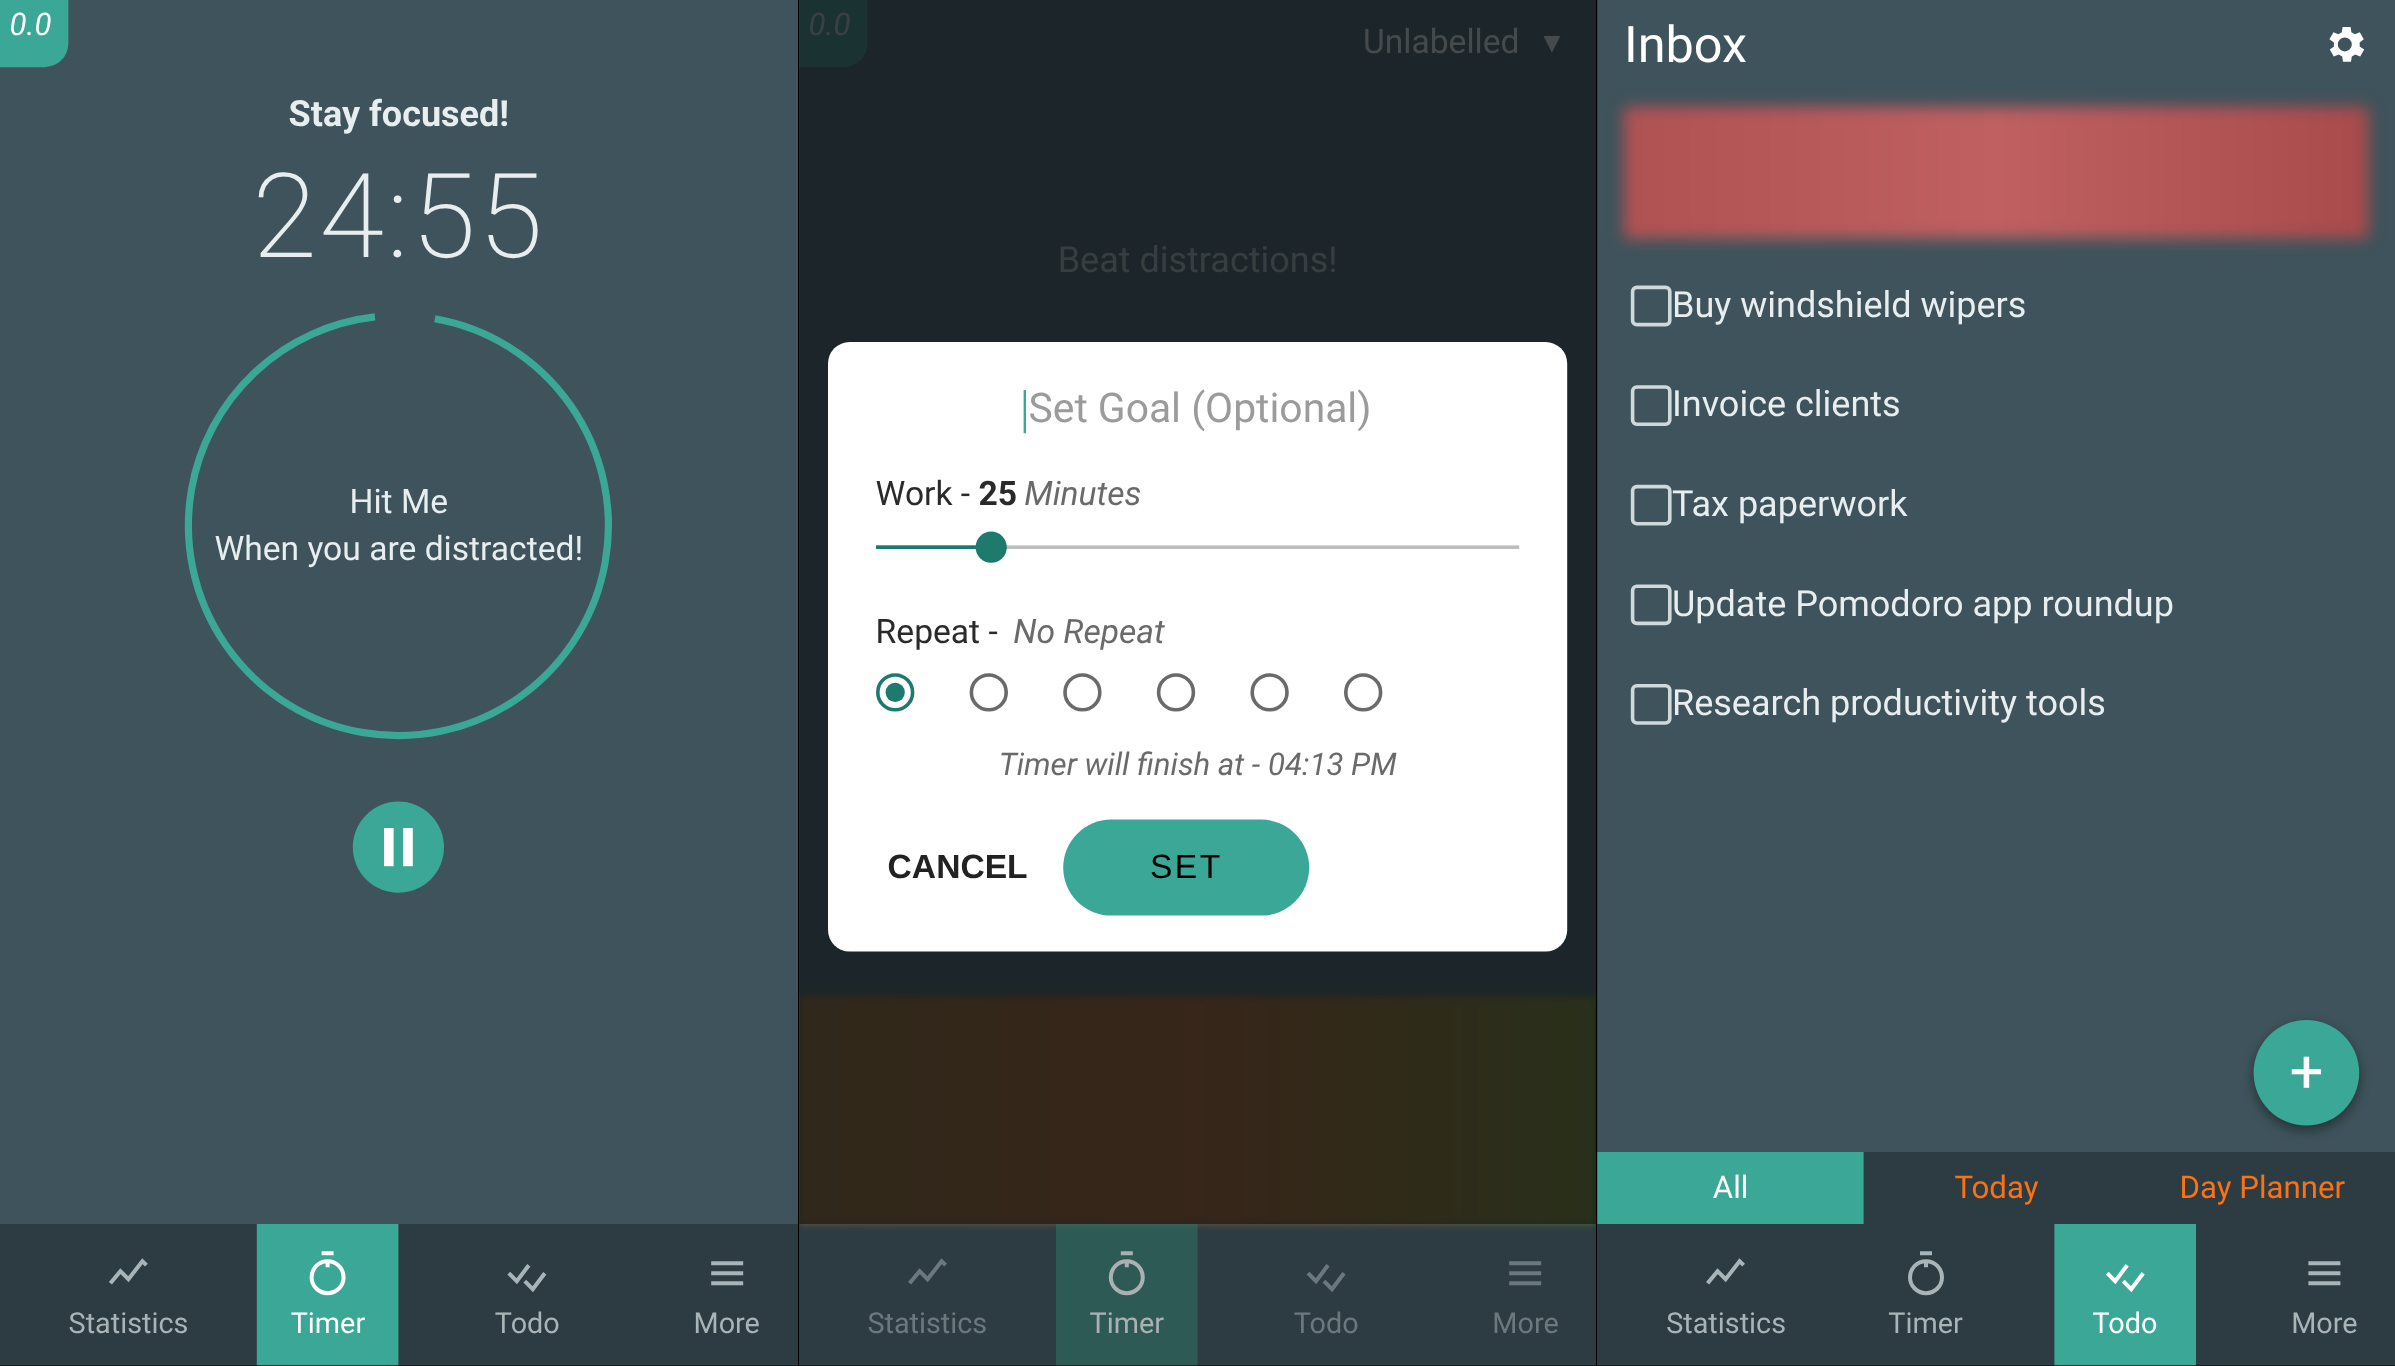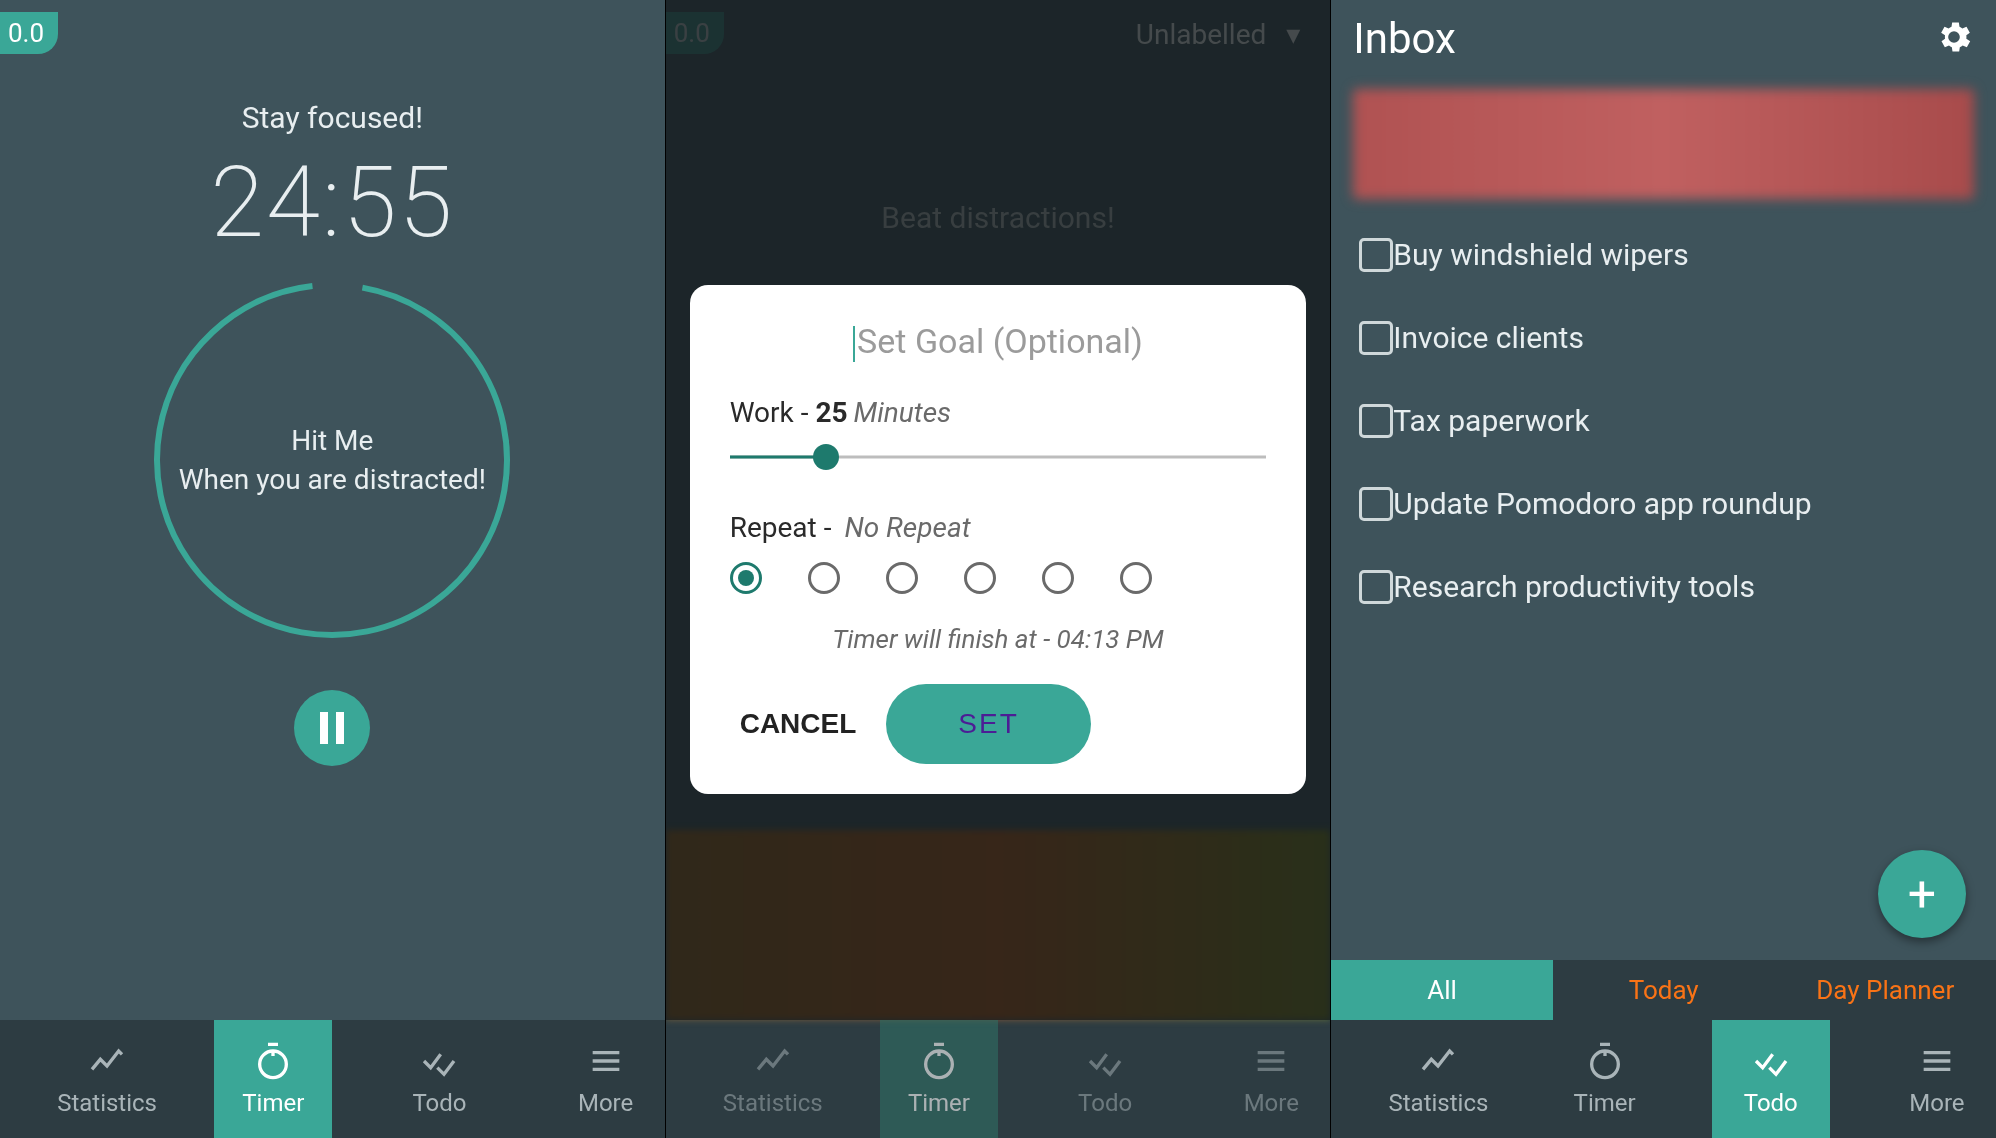--- a/index.html
+++ b/index.html
@@ -18,41 +18,42 @@
     background: #3e535b;
     display: flex;
     flex-direction: column;
     overflow: hidden;
   }
   .screen + .screen { border-left: 1px solid #000; }
 
   
   .ver-badge {
     position: absolute;
-    top: 12px; left: 0;
+    top: 0; left: 0;
     background: #3aa797;
     color: #fff;
     font-size: 26px;
-    padding: 6px 14px 6px 8px;
+    padding: 6px 14px 20px 8px;
     border-radius: 0 0 20px 0;
+    font-style: italic;
   }
   .ver-badge.dim { opacity: 0.35; }
 
   
   .s1-body {
     flex: 1;
     display: flex;
     flex-direction: column;
     align-items: center;
     color: #e8eef0;
   }
   .stay-focused {
-    margin-top: 100px;
+    margin-top: 78px;
     font-size: 30px;
-    font-weight: 400;
+    font-weight: 700;
   }
   .timer-time {
     font-size: 98px;
     font-weight: 200;
     letter-spacing: 2px;
     margin-top: 10px;
   }
   .ring-wrap {
     position: relative;
     width: 380px;
@@ -274,21 +275,21 @@
     font-size: 28px;
     font-weight: 600;
     color: #222;
     background: none;
     border: none;
     cursor: pointer;
     padding: 20px 10px;
   }
   .btn-set {
     background: #3aa797;
-    color: #4c1d95;
+    color: #000000;
     font-size: 28px;
     border: none;
     border-radius: 44px;
     padding: 24px 72px;
     cursor: pointer;
     letter-spacing: 2px;
   }
 
   .bottom-nav.dim .nav-item { opacity: 0.5; }
   .bottom-nav.dim .nav-item.active { background: #2f6e64; opacity:0.6;}

